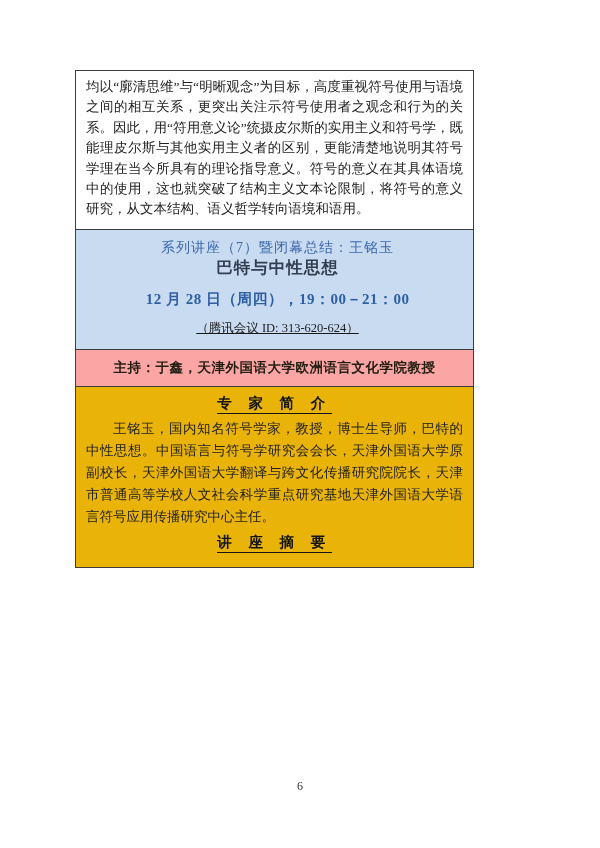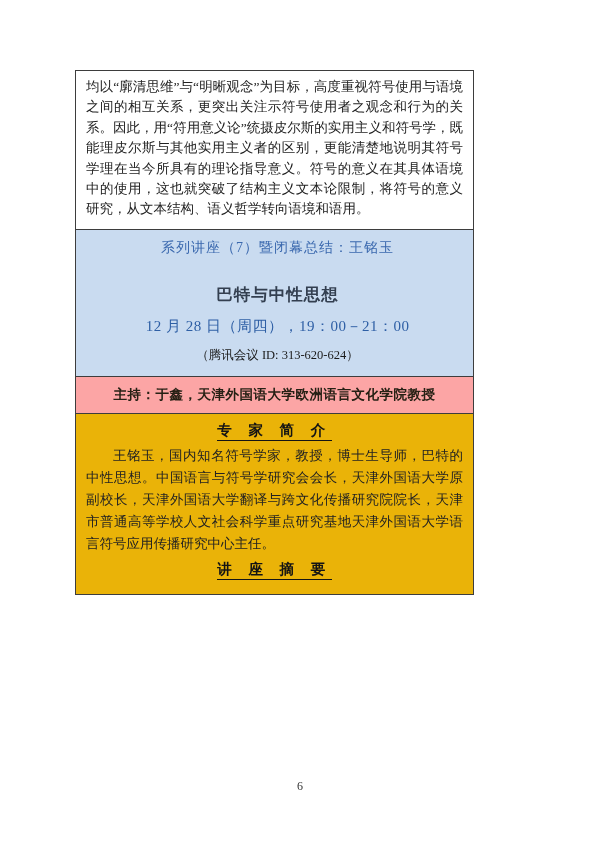--- a/index.html
+++ b/index.html
@@ -40,38 +40,39 @@
     background: #c9dbf0;
     text-align: center;
     padding: 9px 0 12px 6px;
   }
   .row-blue .series {
     font-size: 14px;
     color: #3a68ae;
     letter-spacing: 1px;
   }
   .row-blue .title {
-    margin-top: 27px;
+    margin-top: 0;
     font-size: 16.5px;
     font-weight: bold;
     color: #333f50;
     font-family: "Liberation Sans", "DejaVu Sans", sans-serif;
     letter-spacing: 1px;
   }
   .row-blue .datetime {
     margin-top: 11px;
     font-size: 15px;
-    font-weight: normal;
+    font-weight: bold;
     color: #2e5fa5;
     letter-spacing: 0.5px;
   }
   .row-blue .meeting {
     margin-top: 11px;
     font-size: 12.5px;
     color: #1a1a1a;
+    text-decoration: underline;
   }
 
   
   .row-host {
     background: #fca5a5;
     text-align: center;
     padding: 9px 4px;
     font-size: 13.5px;
     font-weight: bold;
     color: #262014;

